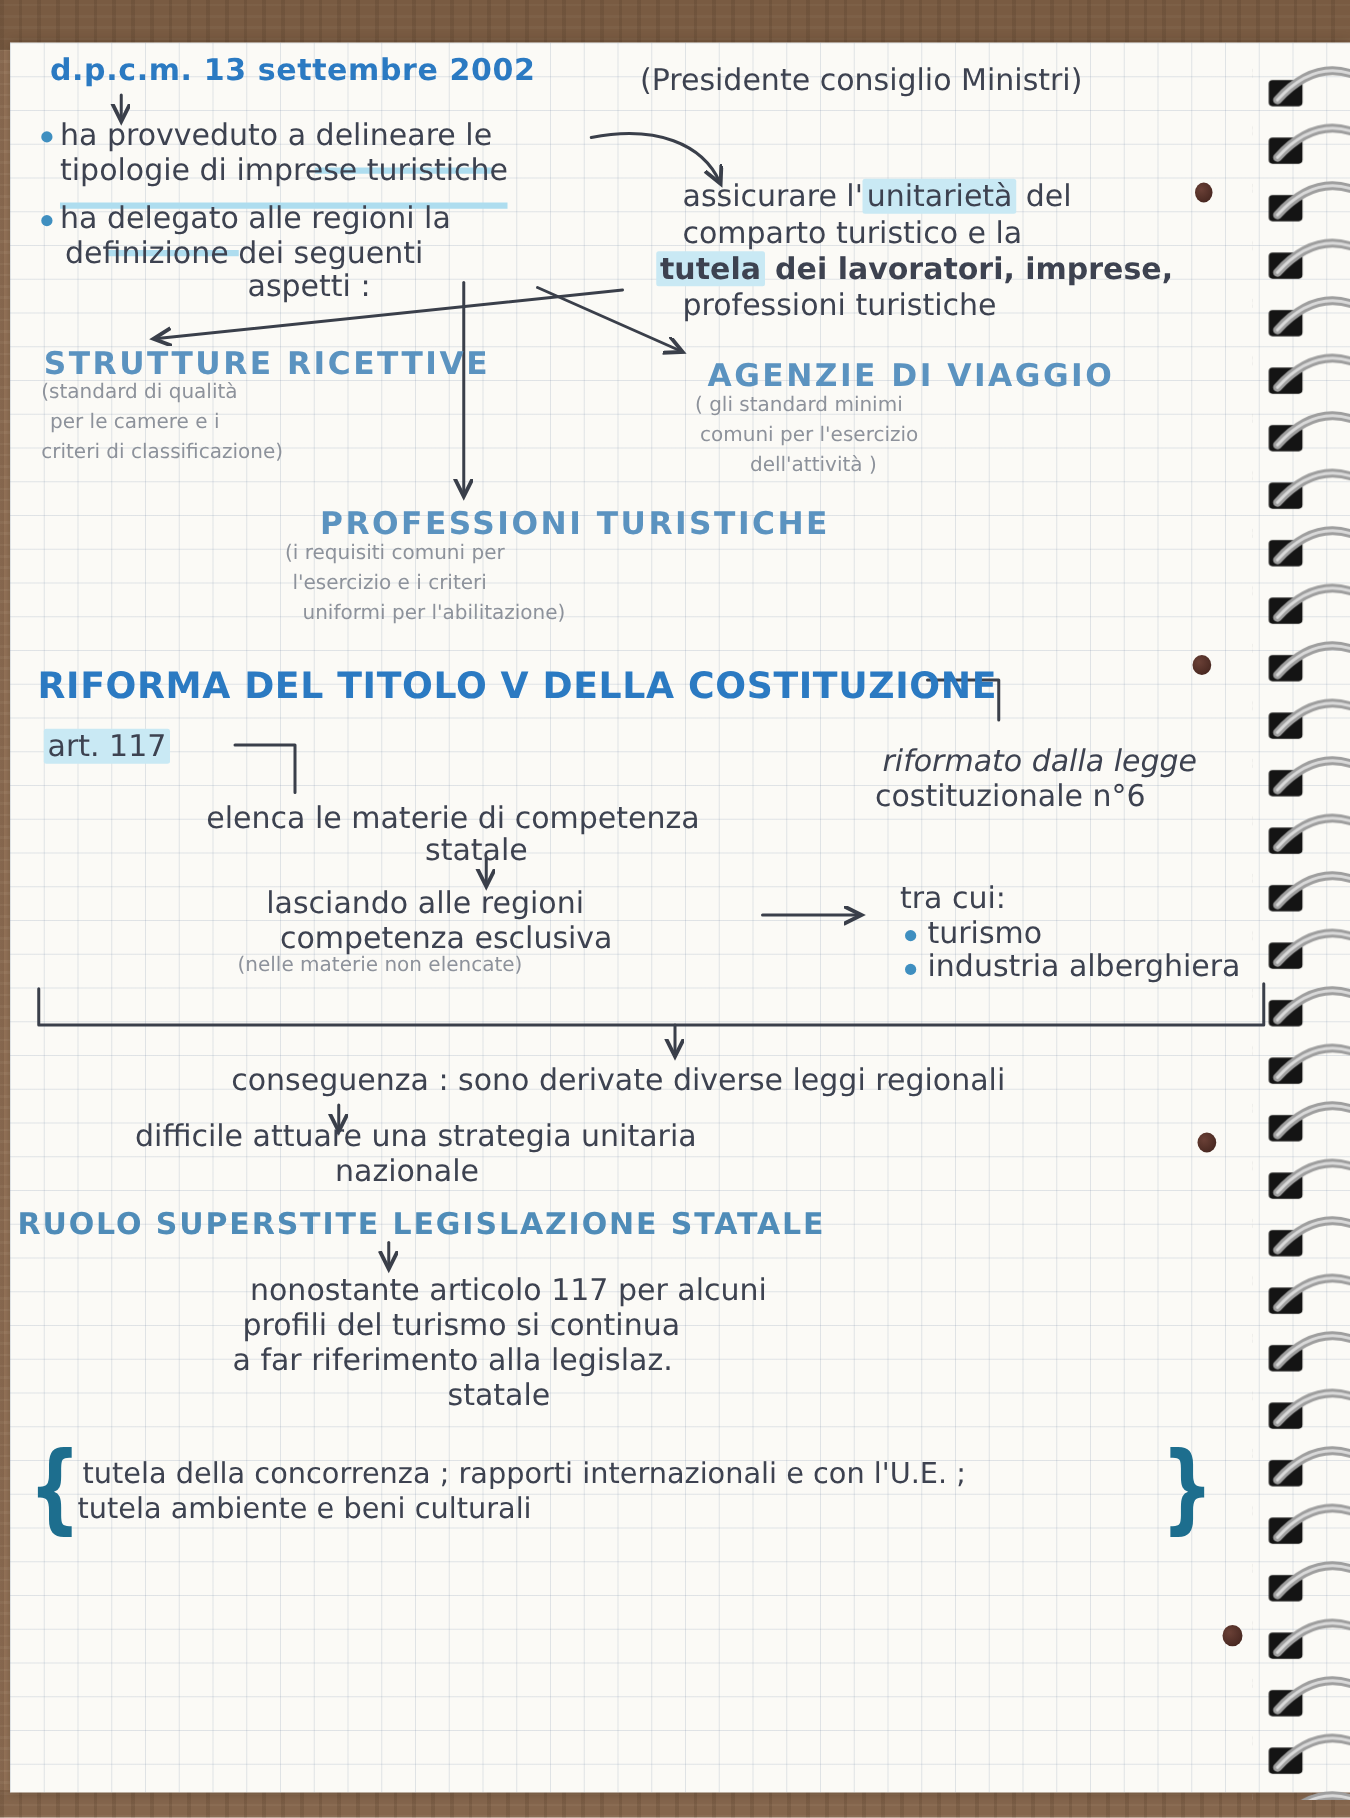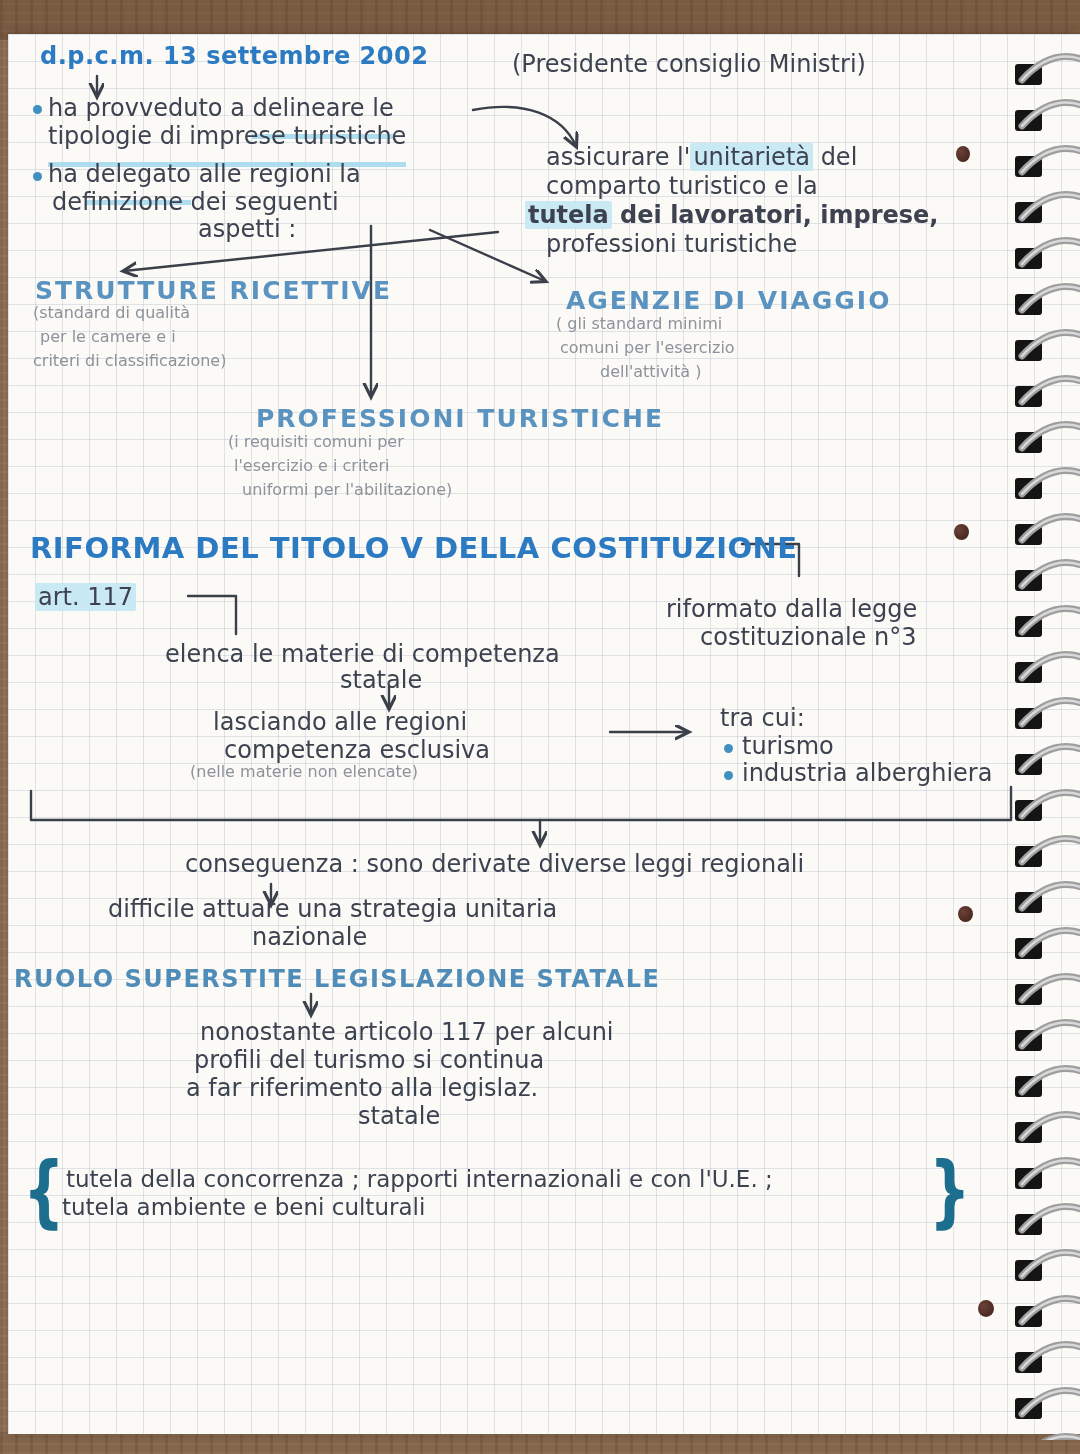--- a/index.html
+++ b/index.html
@@ -102,39 +102,39 @@
 <div class="txt t-grey" style="left:560px; top:338px;">comuni per l'esercizio</div>
 <div class="txt t-grey" style="left:600px; top:362px;">dell'attività )</div>
 
 <div class="txt t-bluecap" style="left:256px; top:404px;">PROFESSIONI TURISTICHE</div>
 <div class="txt t-grey" style="left:228px; top:432px;">(i requisiti comuni per</div>
 <div class="txt t-grey" style="left:234px; top:456px;">l'esercizio e i criteri</div>
 <div class="txt t-grey" style="left:242px; top:480px;">uniformi per l'abilitazione)</div>
 
 <div class="txt t-riforma" style="left:30px; top:531px;">RIFORMA DEL TITOLO V DELLA COSTITUZIONE</div>
 <div class="txt t-body" style="left:35px; top:583px;"><span class="hl">art. 117</span></div>
-<div class="txt t-body" style="left:666px; top:595px;">riformato dalla legge</div>
-<div class="txt t-body" style="left:700px; top:623px;">costituzionale n°3</div>
+<div class="txt t-body" style="left:706px; top:595px;font-style:italic;">riformato dalla legge</div>
+<div class="txt t-body" style="left:700px; top:623px;">costituzionale n°6</div>
 
 <div class="txt t-body" style="left:165px; top:640px;">elenca le materie di competenza</div>
 <div class="txt t-body" style="left:340px; top:666px;">statale</div>
 
 <div class="txt t-body" style="left:213px; top:708px;">lasciando alle regioni</div>
 <div class="txt t-body" style="left:224px; top:736px;">competenza esclusiva</div>
 <div class="txt t-grey" style="left:190px; top:762px;">(nelle materie non elencate)</div>
 
 <div class="txt t-body" style="left:720px; top:704px;">tra cui:</div>
 <span class="bdot" style="left:724px; top:744px;"></span>
 <div class="txt t-body" style="left:742px; top:732px;">turismo</div>
 <span class="bdot" style="left:724px; top:771px;"></span>
 <div class="txt t-body" style="left:742px; top:759px;">industria alberghiera</div>
 
 <div class="txt t-body" style="left:185px; top:850px;">conseguenza : sono derivate diverse leggi regionali</div>
 <div class="txt t-body" style="left:108px; top:895px;">difficile attuare una strategia unitaria</div>
-<div class="txt t-body" style="left:252px; top:923px;">nazionale</div>
+<div class="txt t-body" style="left:268px; top:923px;">nazionale</div>
 
 <div class="txt t-ruolo" style="left:14px; top:965px;">RUOLO SUPERSTITE LEGISLAZIONE STATALE</div>
 <div class="txt t-body" style="left:200px; top:1018px;">nonostante articolo 117 per alcuni</div>
 <div class="txt t-body" style="left:194px; top:1046px;">profili del turismo si continua</div>
 <div class="txt t-body" style="left:186px; top:1074px;">a far riferimento alla legislaz.</div>
 <div class="txt t-body" style="left:358px; top:1102px;">statale</div>
 
 <div class="brace" style="left:16px; top:1152px;">{</div>
 <div class="txt t-brace-line" style="left:66px; top:1166px;">tutela della concorrenza ; rapporti internazionali e con l'U.E. ;</div>
 <div class="txt t-brace-line" style="left:62px; top:1194px;">tutela ambiente e beni culturali</div>

